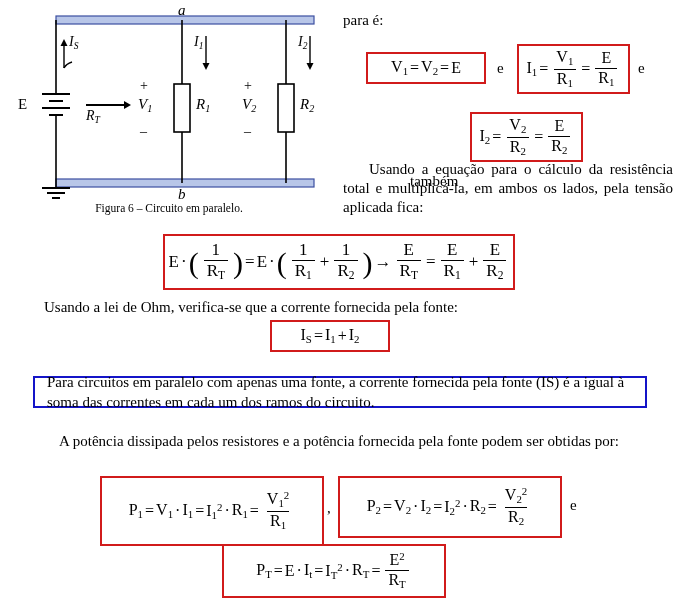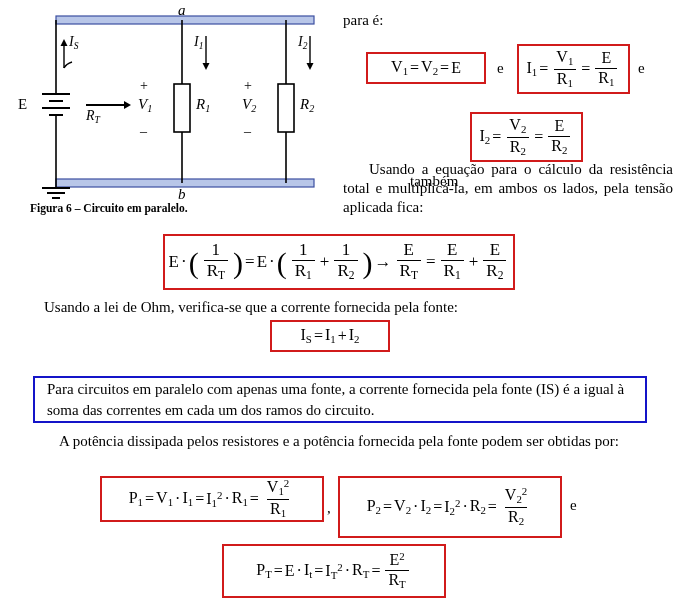--- a/index.html
+++ b/index.html
@@ -29,25 +29,26 @@
     width: 310px;
     height: 215px;
   }
   .fig-canvas {
     position: absolute;
     left: 0;
     top: 0;
   }
   .fig-caption {
     position: absolute;
-    left: 16px;
+    left: 0;
     top: 196px;
     width: 310px;
+    text-align: center;
     font-size: 11.5px;
-    font-weight: bold;
+    font-weight: normal;
     font-family: "Liberation Serif", serif;
   }
 
   
   .rt-isto {
     position: absolute;
     left: 343px;
     top: 12px;
     font-size: 15px;
   }
@@ -329,29 +330,29 @@
     <span class="eqtxt">
       <span>I<sub>S</sub></span>
         <span>=</span>
         <span>I<sub>1</sub></span>
         <span>+</span>
         <span>I<sub>2</sub></span>
     </span>
   </div>
 
 
-  <div class="box blue" style="left:33px; top:376px; width:614px; height:47px;">
+  <div class="box blue" style="left:33px; top:376px; width:614px; height:32px;">
     <div class="stmt">Para circuitos em paralelo com apenas uma fonte, a corrente fornecida pela fonte (IS) é a igual à soma das correntes em cada um dos ramos do circuito.</div>
   </div>
 
   <div class="body-para" style="left:33px; top:432px; width:620px;">
     <span class="indent"></span><span>A potência dissipada pelos resistores e a potência fornecida pela fonte podem ser obtidas por:</span>
   </div>
 
-  <div class="box" style="left:100px; top:476px; width:224px; height:46px;">
+  <div class="box" style="left:100px; top:476px; width:224px; height:70px;">
     <span class="eqtxt">
       <span>P<sub>1</sub></span>
         <span>=</span>
         <span>V<sub>1</sub></span>
         <span>·</span>
         <span>I<sub>1</sub></span>
         <span>=</span>
       <span>I<sub>1</sub><sup>2</sup></span>
         <span>·</span>
         <span>R<sub>1</sub></span>

